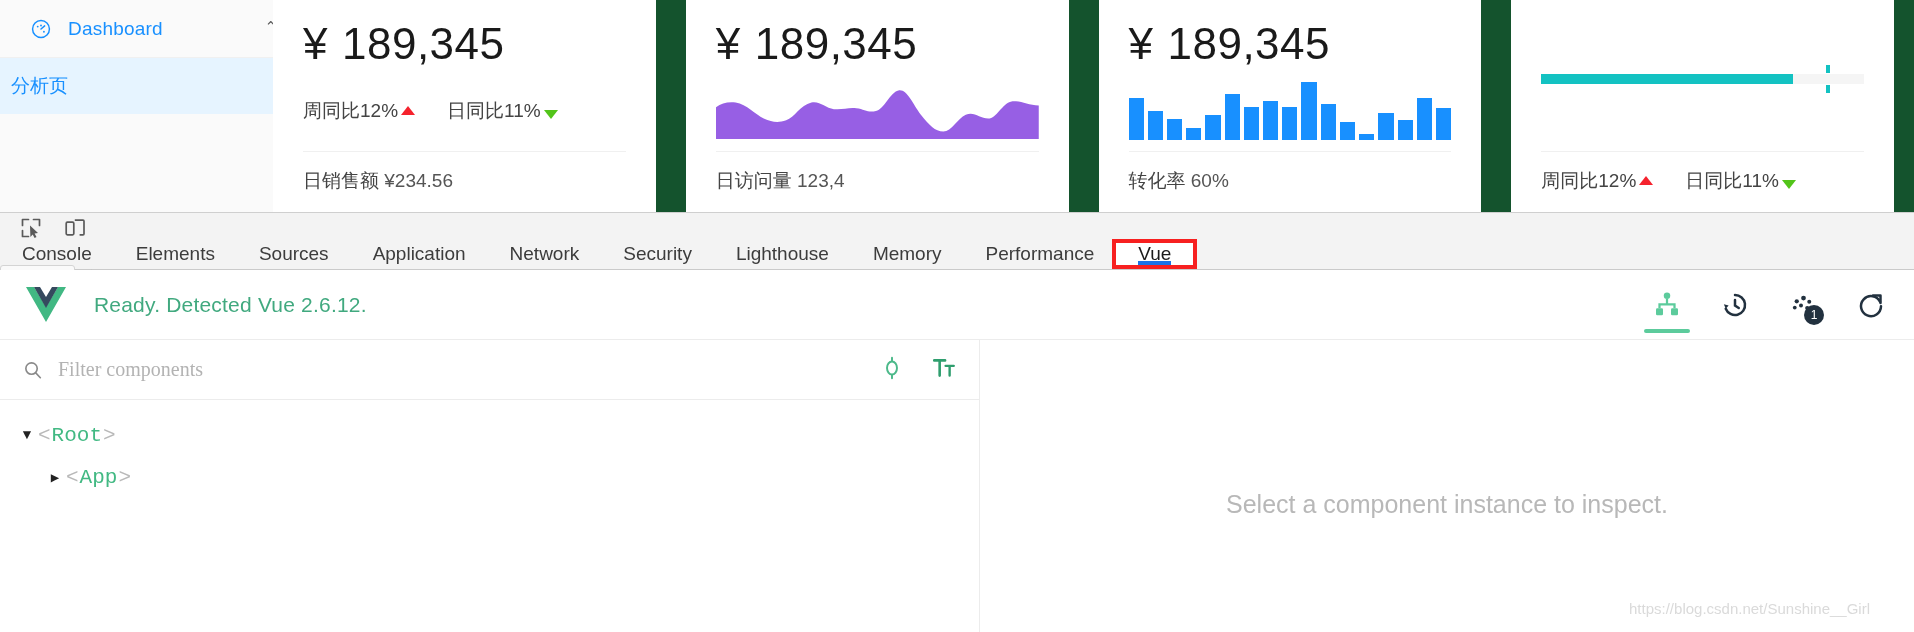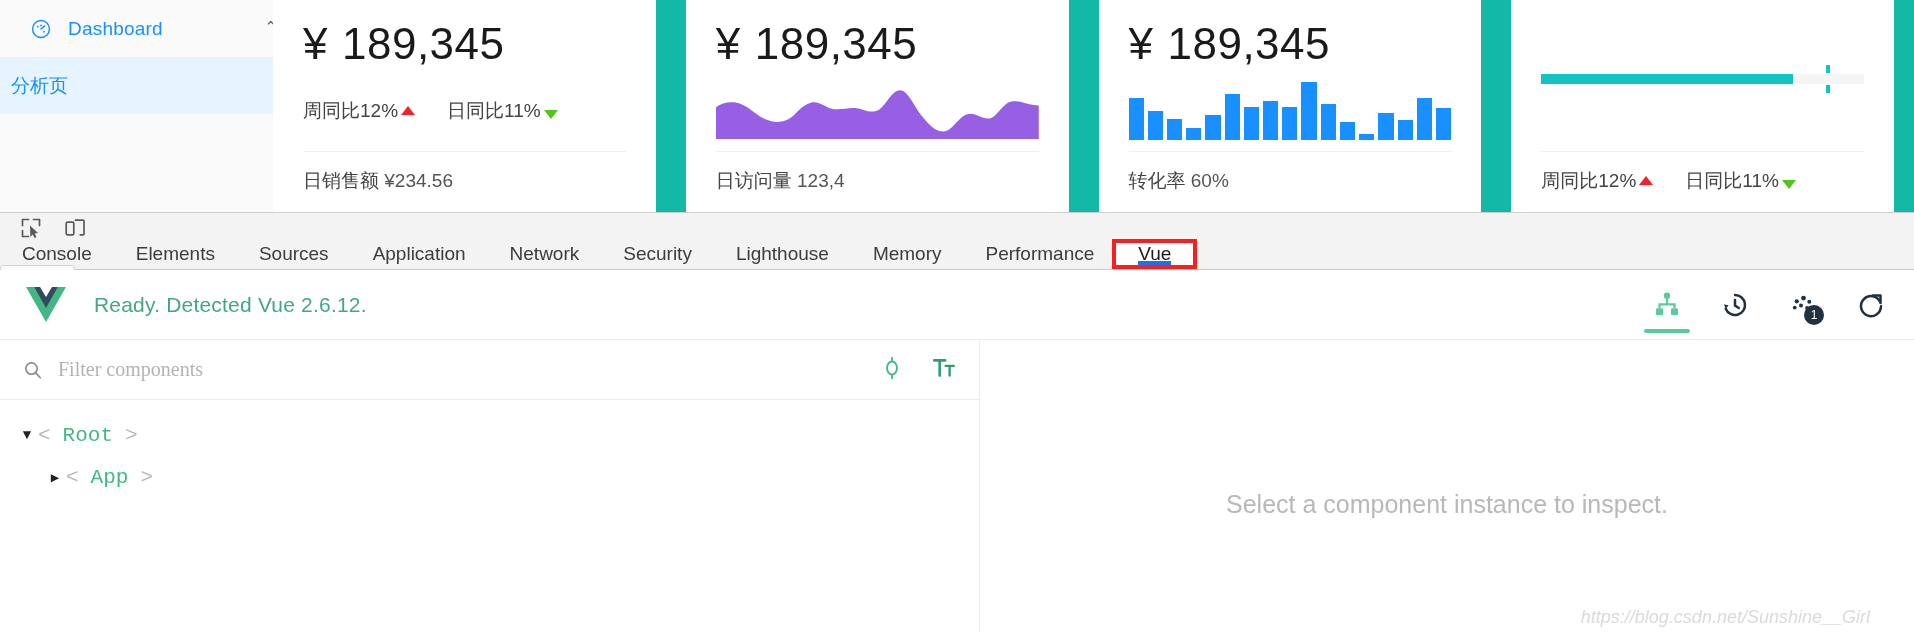--- a/index.html
+++ b/index.html
@@ -6,21 +6,21 @@
   html, body {
     width: 1914px; height: 632px;
     font-family: "Liberation Sans", sans-serif;
     background: #ffffff;
     overflow: hidden;
   }
 
   
   .page-area {
     position: absolute; left: 0; top: 0; width: 1914px; height: 212px;
-    background: #14b8a6;
+    background: #14532d;
     overflow: hidden;
   }
   .sidebar {
     position: absolute; left: 0; top: 0; width: 300px; height: 212px;
     background: #fafafa;
     border-right: 1px solid #eaeaea;
   }
   .sb-group {
     height: 58px; display: flex; align-items: center;
     padding: 0 22px 0 30px;
@@ -228,32 +228,32 @@
     height: 42px; font-family: "Liberation Mono", monospace;
     font-size: 21px;
   }
   .tree-row.depth0 { padding-left: 16px; }
   .tree-row.depth1 { padding-left: 44px; }
   .caret-t {
     width: 22px; flex: 0 0 22px; color: #222; font-size: 14px;
     display:flex; align-items:center; justify-content:center;
   }
   .tag-angle { color: #b9b9b9; }
-  .tag-name { color: #42b983; margin: 0 12px; }
+  .tag-name { color: #42b983; margin: 0 1px; }
 
   .vue-right {
     flex: 1 1 auto; position: relative; background: #fff;
   }
   .empty-msg {
     position: absolute; left: 0; right: 0; top: 150px;
     text-align: center; font-size: 25px; color: #b8b8b8;
   }
   .watermark {
-    position: absolute; right: 44px; bottom: 5px;
-    font-size: 18px; color: #dadada; font-style: italic;
+    position: absolute; right: 44px; bottom: 16px;
+    font-size: 15px; color: #dadada;
   }
 </style>
 </head>
 <body>
 
 <div class="page-area">
 
   <div class="sidebar">
     <div class="sb-group">
       <span class="gauge">

